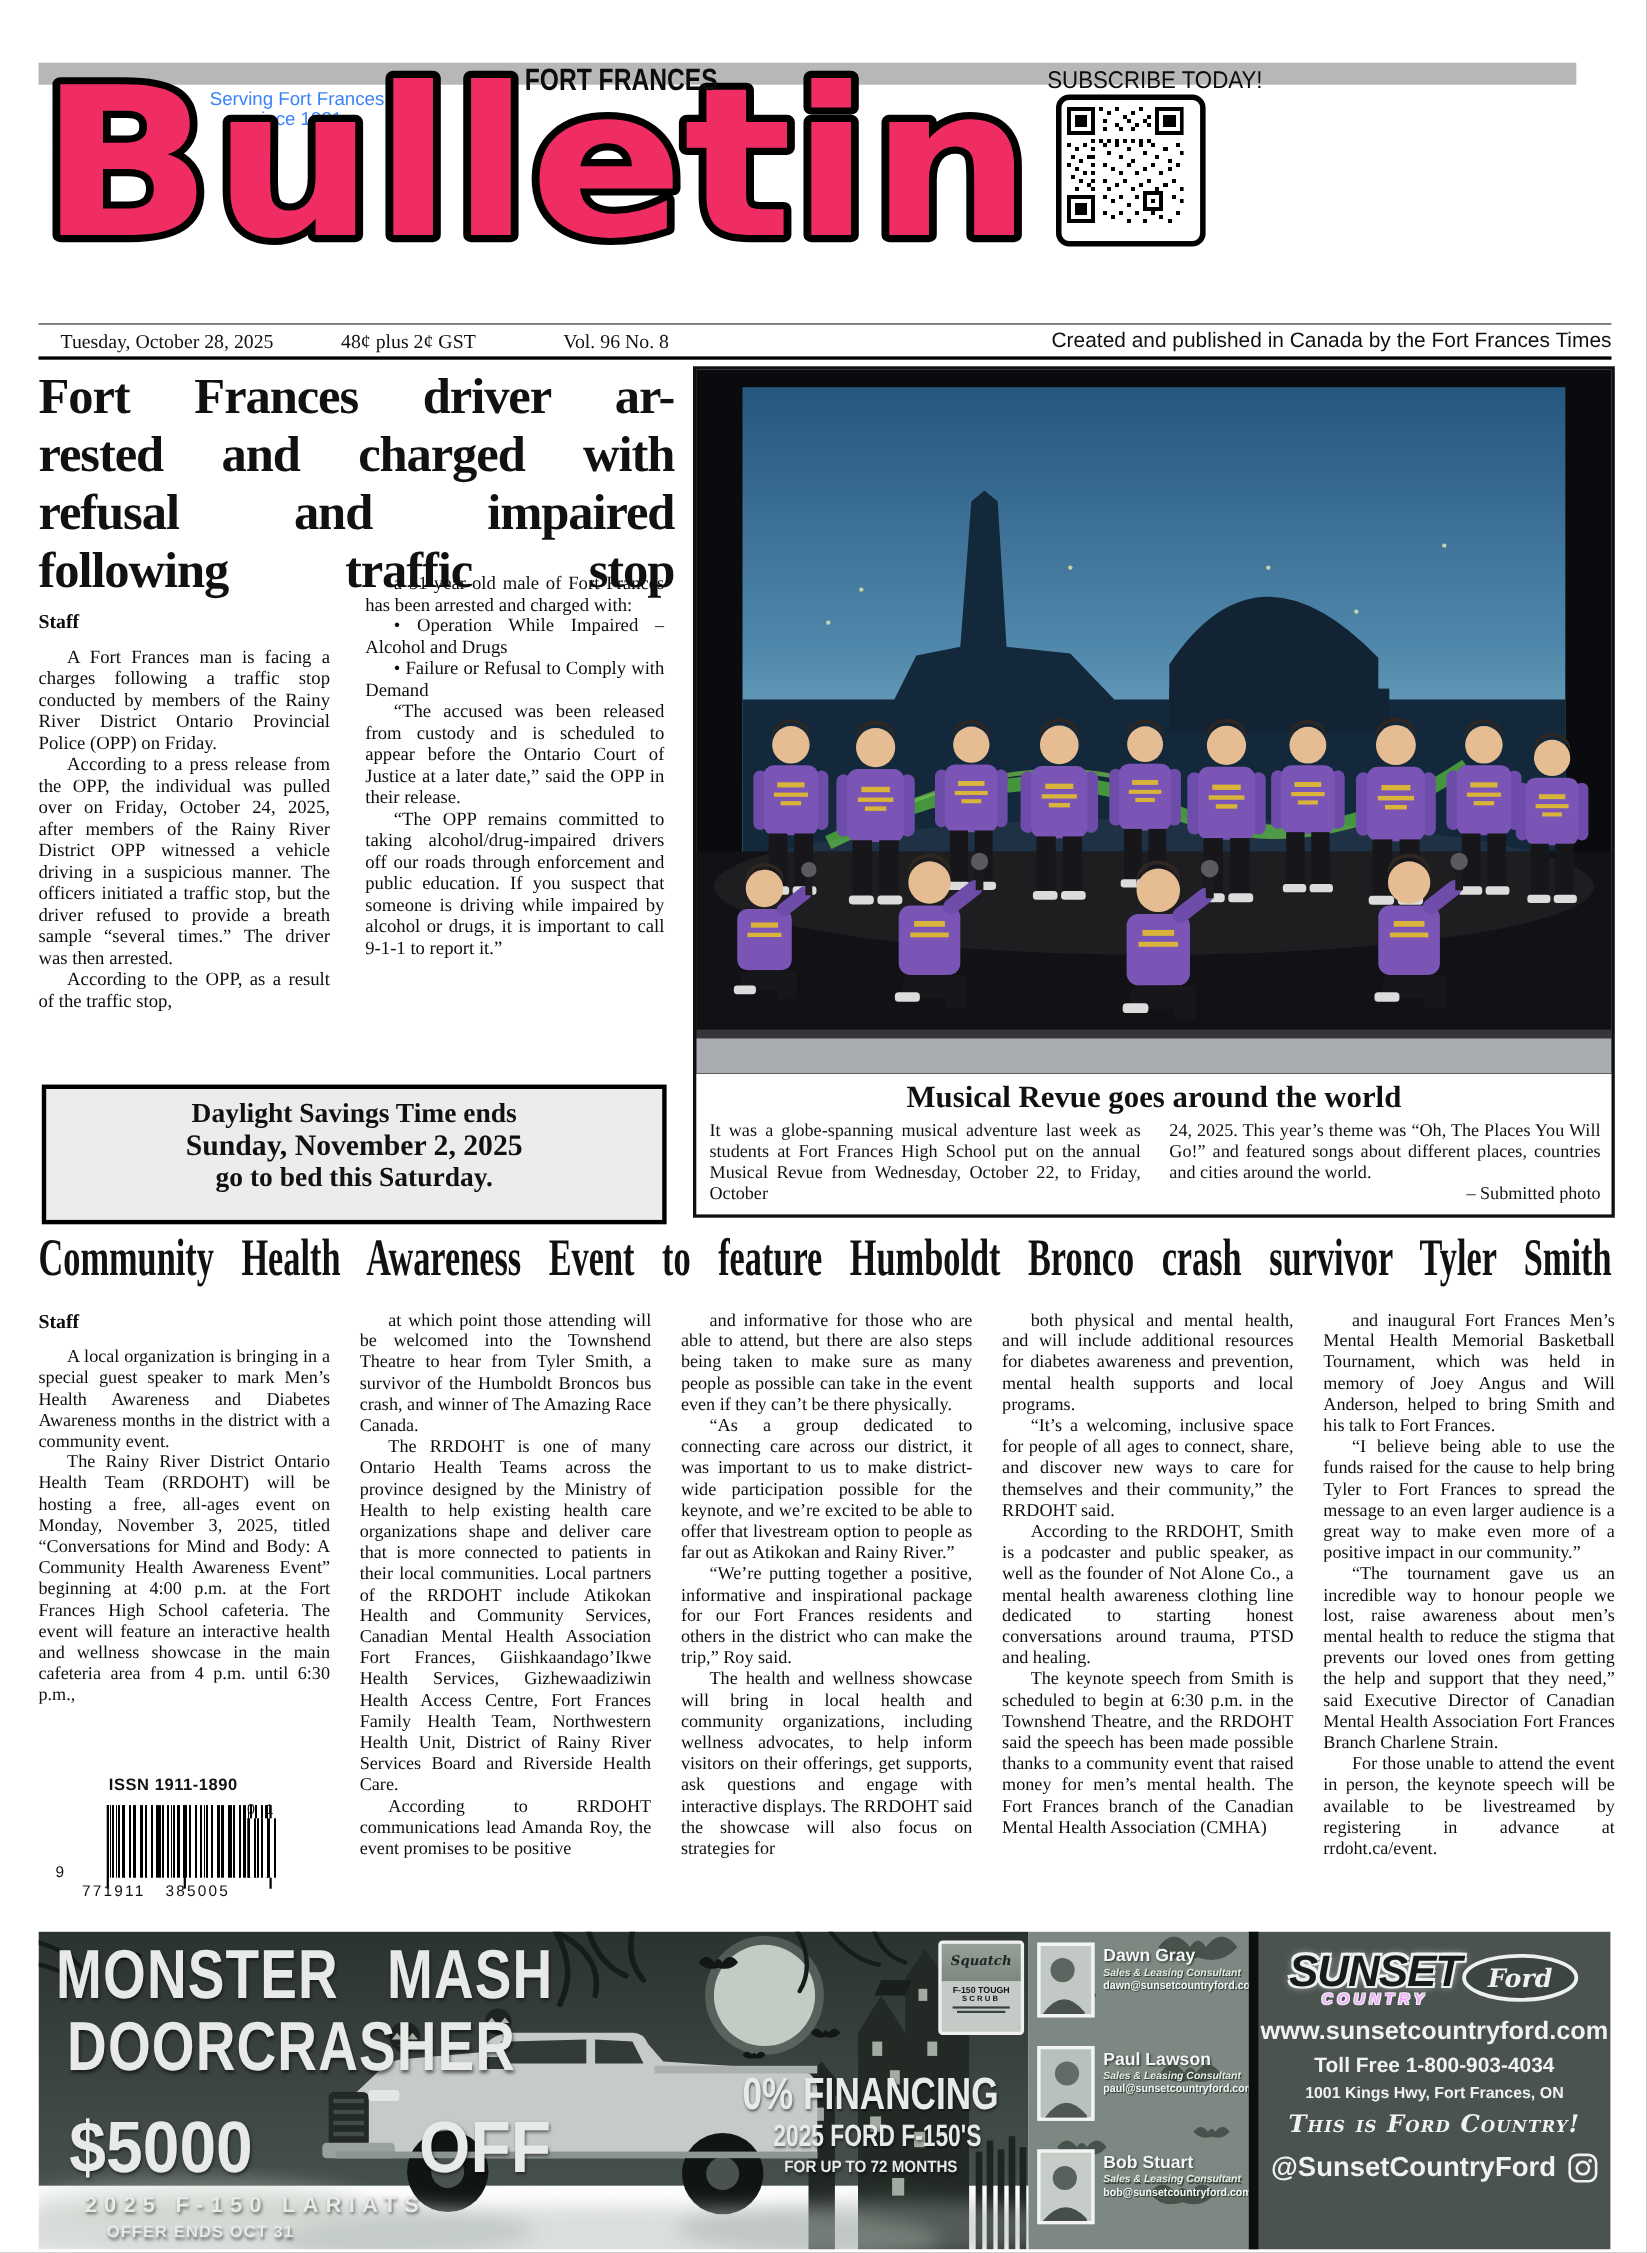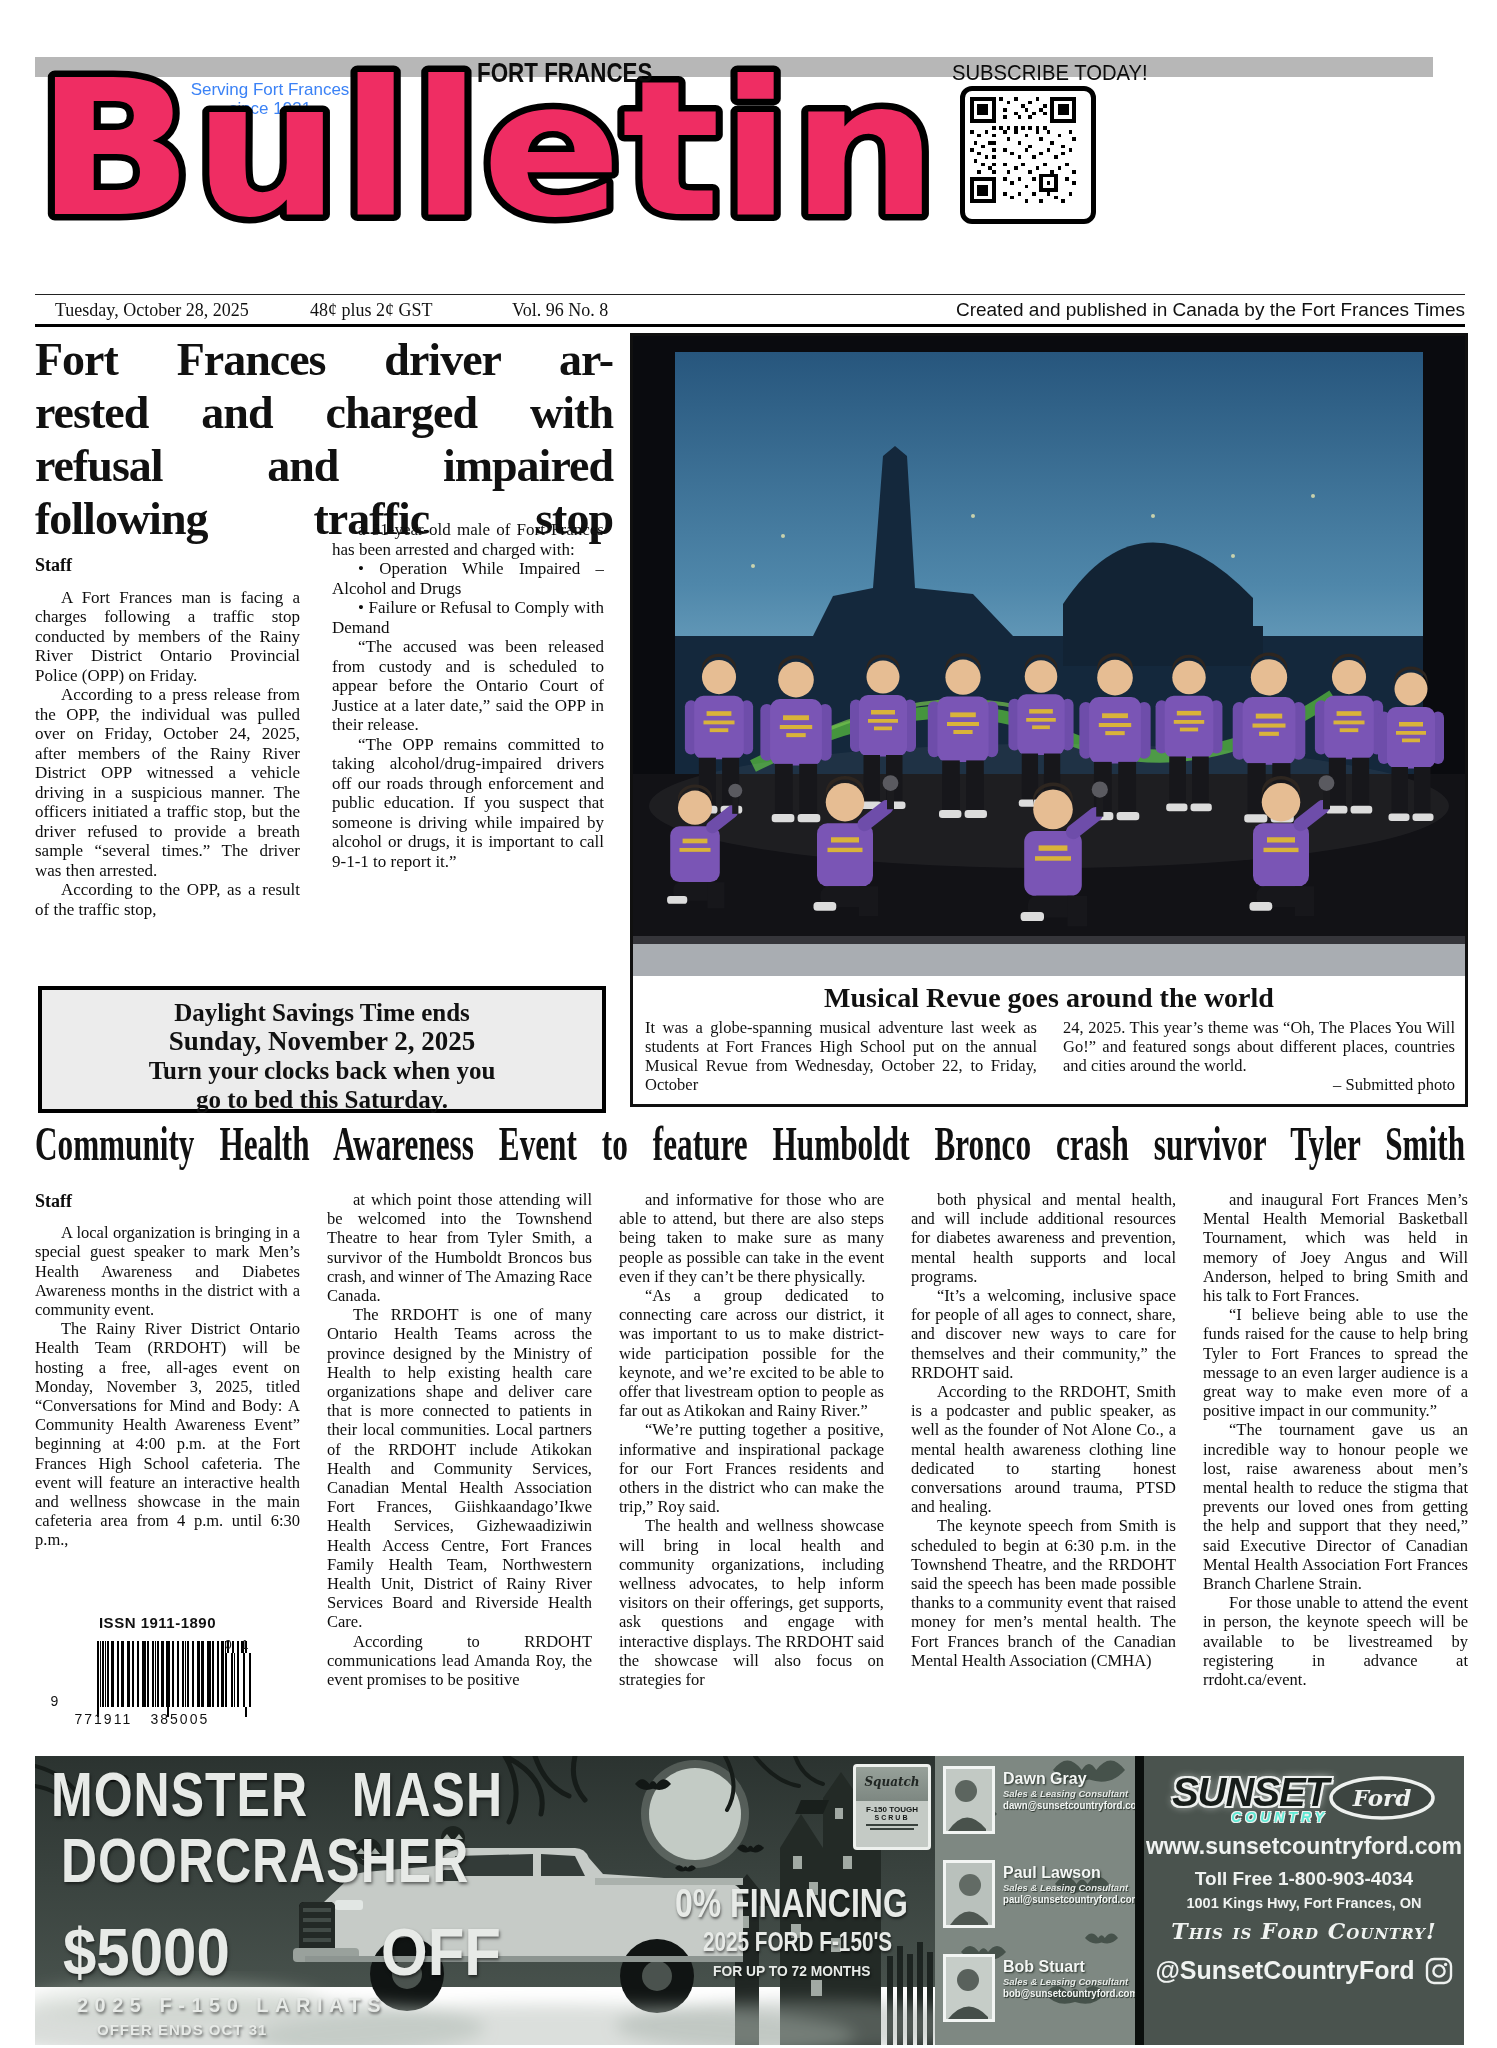--- a/index.html
+++ b/index.html
@@ -122,21 +122,20 @@
       <p>• Operation While Impaired – Alcohol and Drugs</p>
       <p>• Failure or Refusal to Comply with Demand</p>
       <p>“The accused was been released from custody and is scheduled to appear before the Ontario Court of Justice at a later date,” said the OPP in their release.</p>
       <p>“The OPP remains committed to taking alcohol/drug-impaired drivers off our roads through enforcement and public education. If you suspect that someone is driving while impaired by alcohol or drugs, it is important to call 9-1-1 to report it.”</p>
     </div>
   </div>
 
   <div class="dstbox serif">
     <div style="font-size:25px;font-weight:600;text-align:center;">Daylight Savings Time ends</div>
     <div style="font-size:27px;font-weight:800;">Sunday, November 2, 2025</div>
-    <div style="font-size:25px;font-weight:600;">Turn your clocks back when you</div>
     <div style="font-size:25px;font-weight:600;">go to bed this Saturday.</div>
   </div>
 
   <div class="photo-frame">
     <svg width="832" height="640" viewBox="0 0 832 640" style="display:block;background:#08090c;">
       <defs>
         <linearGradient id="sky" x1="0" y1="0" x2="0" y2="1">
           <stop offset="0" stop-color="#27567d"></stop>
             <stop offset=".55" stop-color="#4f87aa"></stop>
             <stop offset="1" stop-color="#8fc0d6"></stop>
@@ -438,21 +437,21 @@
           <div class="crew-email" style="transform:scaleX(.92);transform-origin:0 0;">bob@sunsetcountryford.com</div>
         </div>
       </div>
     </div>
 
     <div class="dealer">
       <div style="display:flex;align-items:center;margin-top:4px;">
         <div style="text-align:center;">
           <div style="font:italic 900 40px 'Liberation Sans',sans-serif;color:#171d1a;letter-spacing:-1px;
                       text-shadow:-2px -2px 0 #eef1ef,2px -2px 0 #eef1ef,-2px 2px 0 #eef1ef,2px 2px 0 #eef1ef,0 0 8px #eef1ef;">SUNSET</div>
-          <div style="font:italic 900 14px 'Liberation Sans',sans-serif;color:#5eead4;letter-spacing:4px;margin-top:-6px;text-align:right;
+          <div style="font:italic 900 14px 'Liberation Sans',sans-serif;color:#f0abfc;letter-spacing:4px;margin-top:-6px;text-align:center;
                       text-shadow:-1px -1px 0 #eef1ef,1px -1px 0 #eef1ef,-1px 1px 0 #eef1ef,1px 1px 0 #eef1ef;">COUNTRY</div>
         </div>
         <svg width="108" height="44" viewBox="0 0 108 44">
           <ellipse cx="54" cy="22" rx="51" ry="20" fill="#3d4541" stroke="#eef1ef" stroke-width="3.5"></ellipse>
           <text x="54" y="30" text-anchor="middle" font-family="'DejaVu Serif',serif" font-style="italic" font-weight="bold" font-size="23" fill="#eef1ef">Ford</text>
         </svg>
       </div>
       <div class="dealer-txt" style="font-size:23px;margin-top:8px;">www.sunsetcountryford.com</div>
       <div class="dealer-txt" style="font-size:19px;margin-top:8px;">Toll Free 1-800-903-4034</div>
       <div class="dealer-txt" style="font-size:14.5px;margin-top:5px;">1001 Kings Hwy, Fort Frances, ON</div>

